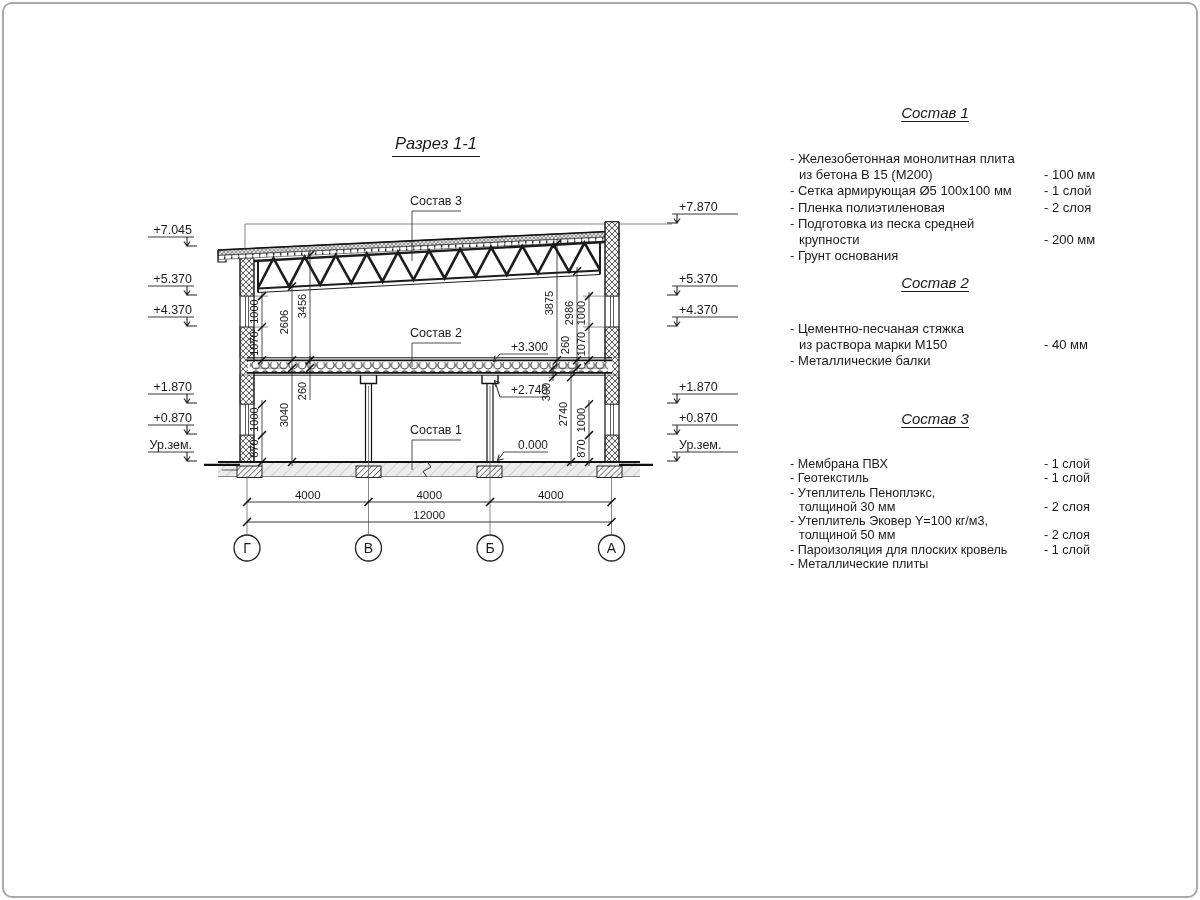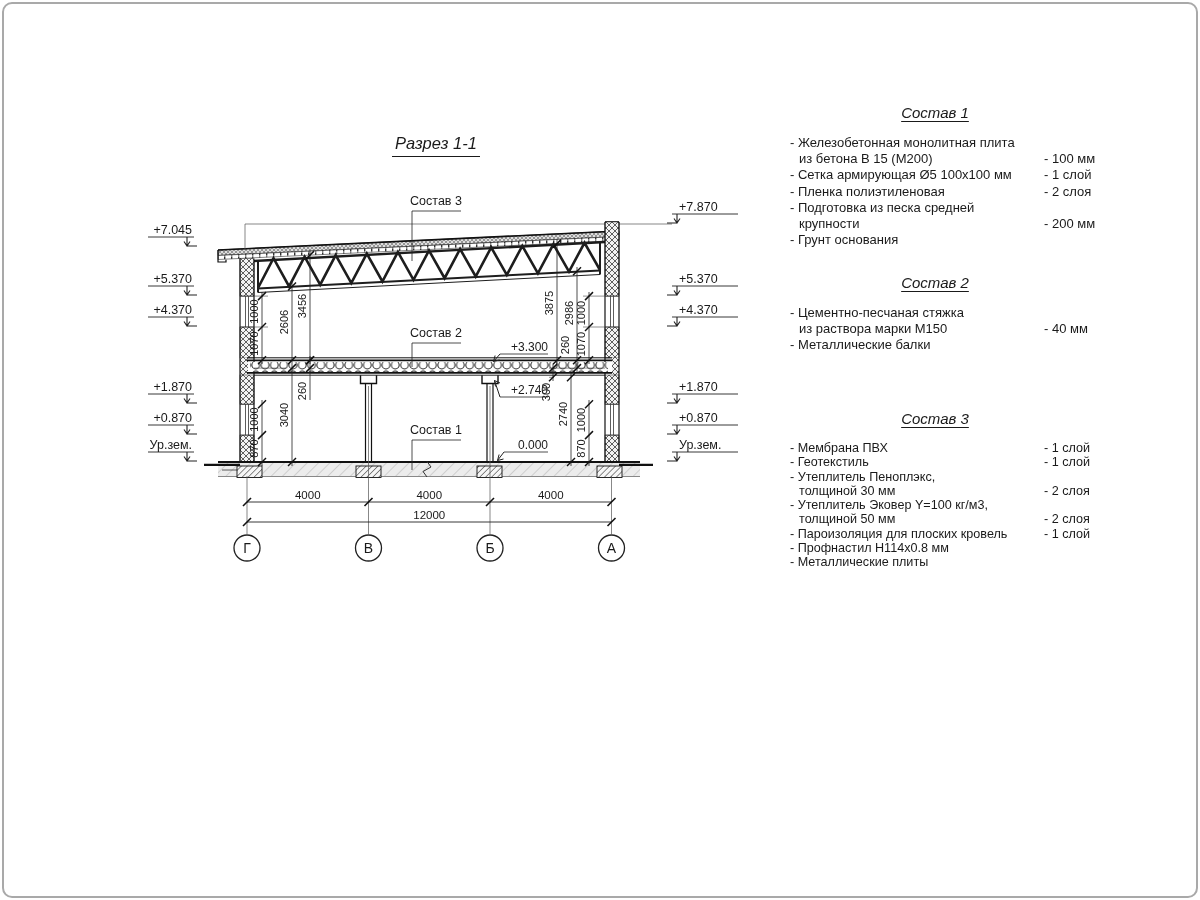--- a/index.html
+++ b/index.html
@@ -3,21 +3,21 @@
 <meta charset="utf-8">
 <style>
   html,body{margin:0;padding:0;background:#fff;}
   .page{position:relative;width:1200px;height:900px;background:#fff;overflow:hidden;
         font-family:"Liberation Sans",sans-serif;color:#1a1a1a;}
   .frame{position:absolute;inset:2px;border:2px solid #a9a9a9;border-radius:10px;pointer-events:none;}
   svg text{font-family:"Liberation Sans",sans-serif;fill:#1a1a1a;}
   .panel{position:absolute;left:790px;width:318px;}
   .panel-title{font-size:15px;font-style:italic;text-decoration:underline;text-underline-offset:3px;
                width:290px;text-align:center;}
-  .items{margin-top:14px;}
+  .items{margin-top:30px;}
   .item{display:flex;align-items:flex-end;font-size:13px;line-height:16.2px;}
   .p3 .item{line-height:14.3px;font-size:12.6px;gap:32px;}
   .iname{white-space:pre-line;padding-left:9px;text-indent:-9px;flex:1;}
   .ival{width:64px;flex:0 0 64px;text-align:left;}
 </style>
 </head>
 <body>
 
 <div class="page">
   <div class="frame"></div>
@@ -380,22 +380,18 @@
       <div class="item">
         <div class="iname">- Утеплитель Эковер Y=100 кг/м3,
 толщиной 50 мм</div>
         <div class="ival">- 2 слоя</div>
       </div>
       <div class="item">
         <div class="iname">- Пароизоляция для плоских кровель</div>
         <div class="ival">- 1 слой</div>
       </div>
       <div class="item">
-        <div class="iname">- Профнастил Н114х0.8 мм</div>
-        <div class="ival"></div>
-      </div>
-      <div class="item">
         <div class="iname">- Металлические плиты</div>
         <div class="ival"></div>
       </div>
     </div>
   </div>
 </div>
 
 </body></html>

